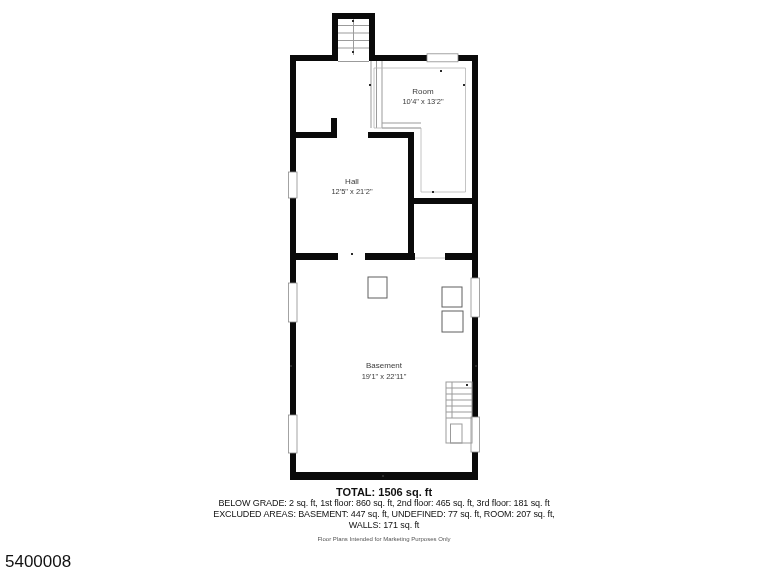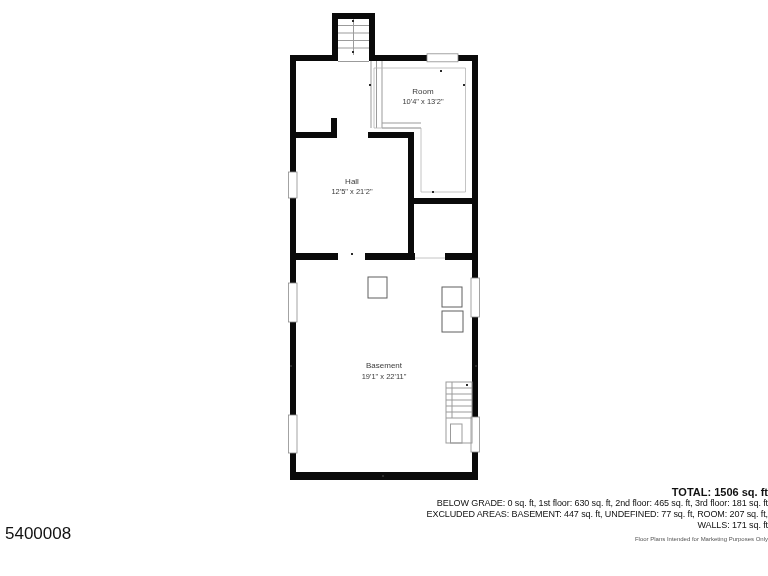--- a/index.html
+++ b/index.html
@@ -10,27 +10,27 @@
   #plan-svg{position:absolute;left:0;top:0;}
   .wall{fill:#0a0a0a;stroke:none;}
   .window{fill:#ffffff;stroke:#8d8d8d;stroke-width:0.8;}
   .thin{stroke:#9b9b9b;stroke-width:1;fill:none;}
   .thin2{stroke:#b5b5b5;stroke-width:0.8;fill:none;}
   .fixture{stroke:#5f5f5f;stroke-width:1;fill:#ffffff;}
   .tick{fill:#2b2b2b;}
   .room-name{font-family:"Liberation Sans",sans-serif;font-size:8px;fill:#3a3a3a;text-anchor:middle;}
   .room-dims{font-family:"Liberation Sans",sans-serif;font-size:7.5px;fill:#3a3a3a;text-anchor:middle;}
   .summary{
-    position:absolute;top:486px;left:0;width:768px;text-align:right;color:#111111;
+    position:absolute;top:486px;left:0;width:768px;text-align:center;color:#111111;
   }
   .summary .total{font-size:11px;font-weight:bold;line-height:12px;}
   .summary .line{font-size:9px;line-height:11px;letter-spacing:-0.1px;}
   .summary .disclaimer{font-size:6px;color:#555555;margin-top:5px;}
   .watermark{
-    position:absolute;left:5px;top:524px;font-size:17px;color:#111111;
+    position:absolute;left:5px;top:552px;font-size:17px;color:#111111;
     font-family:"Liberation Sans",sans-serif;
   }
 </style>
 </head>
 <body>
 
 <svg id="plan-svg" width="768" height="576" viewBox="0 0 768 576">
 
   <g>
 
@@ -124,19 +124,19 @@
     <text class="room-dims" x="423" y="104">10'4" x 13'2"</text>
     <text class="room-name" x="352" y="184">Hall</text>
     <text class="room-dims" x="352" y="194">12'5" x 21'2"</text>
     <text class="room-name" x="384" y="368">Basement</text>
     <text class="room-dims" x="384" y="379">19'1" x 22'11"</text>
   </g>
 </svg>
 
 <div class="summary">
   <div class="total">TOTAL: 1506 sq. ft</div>
-  <div class="line">BELOW GRADE: 0 sq. ft, 1st floor: 630 sq. ft, 2nd floor: 465 sq. ft, 3rd floor: 181 sq. ft</div>
+  <div class="line">BELOW GRADE: 2 sq. ft, 1st floor: 860 sq. ft, 2nd floor: 465 sq. ft, 3rd floor: 181 sq. ft</div>
   <div class="line">EXCLUDED AREAS: BASEMENT: 447 sq. ft, UNDEFINED: 77 sq. ft, ROOM: 207 sq. ft,</div>
   <div class="line">WALLS: 171 sq. ft</div>
   <div class="disclaimer">Floor Plans Intended for Marketing Purposes Only</div>
 </div>
 
 <div class="watermark">5400008</div>
 
 </body></html>

